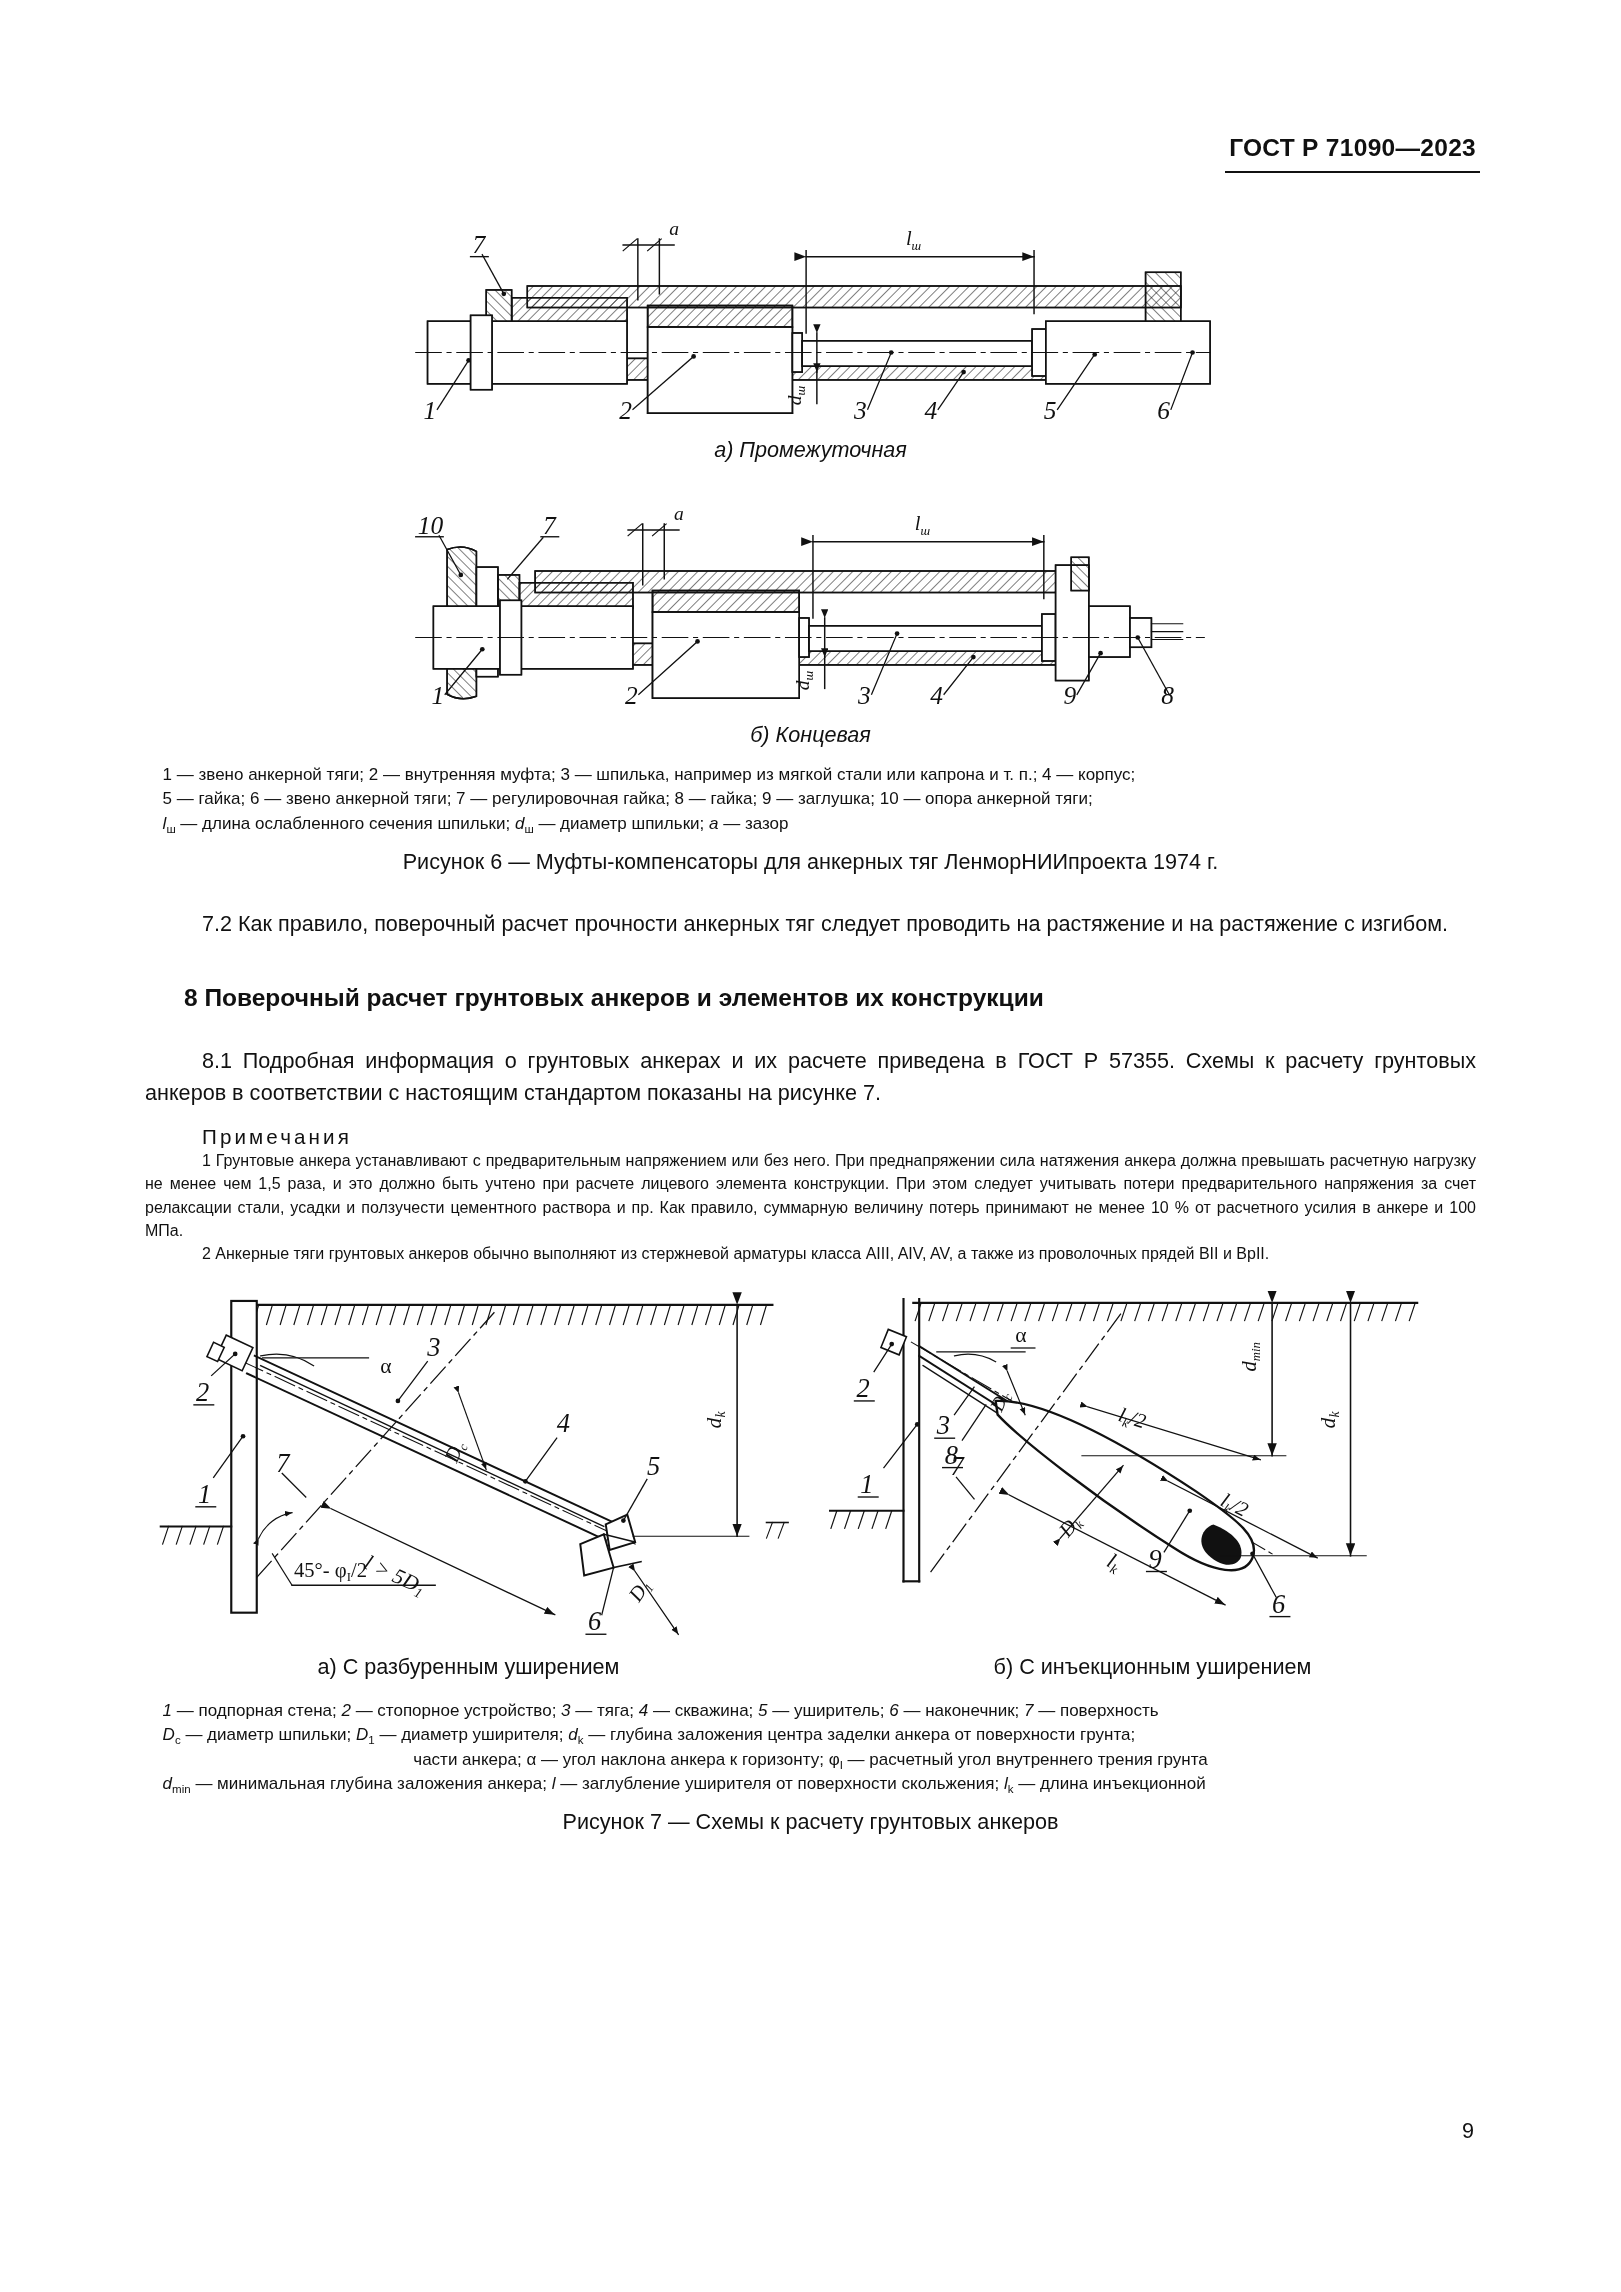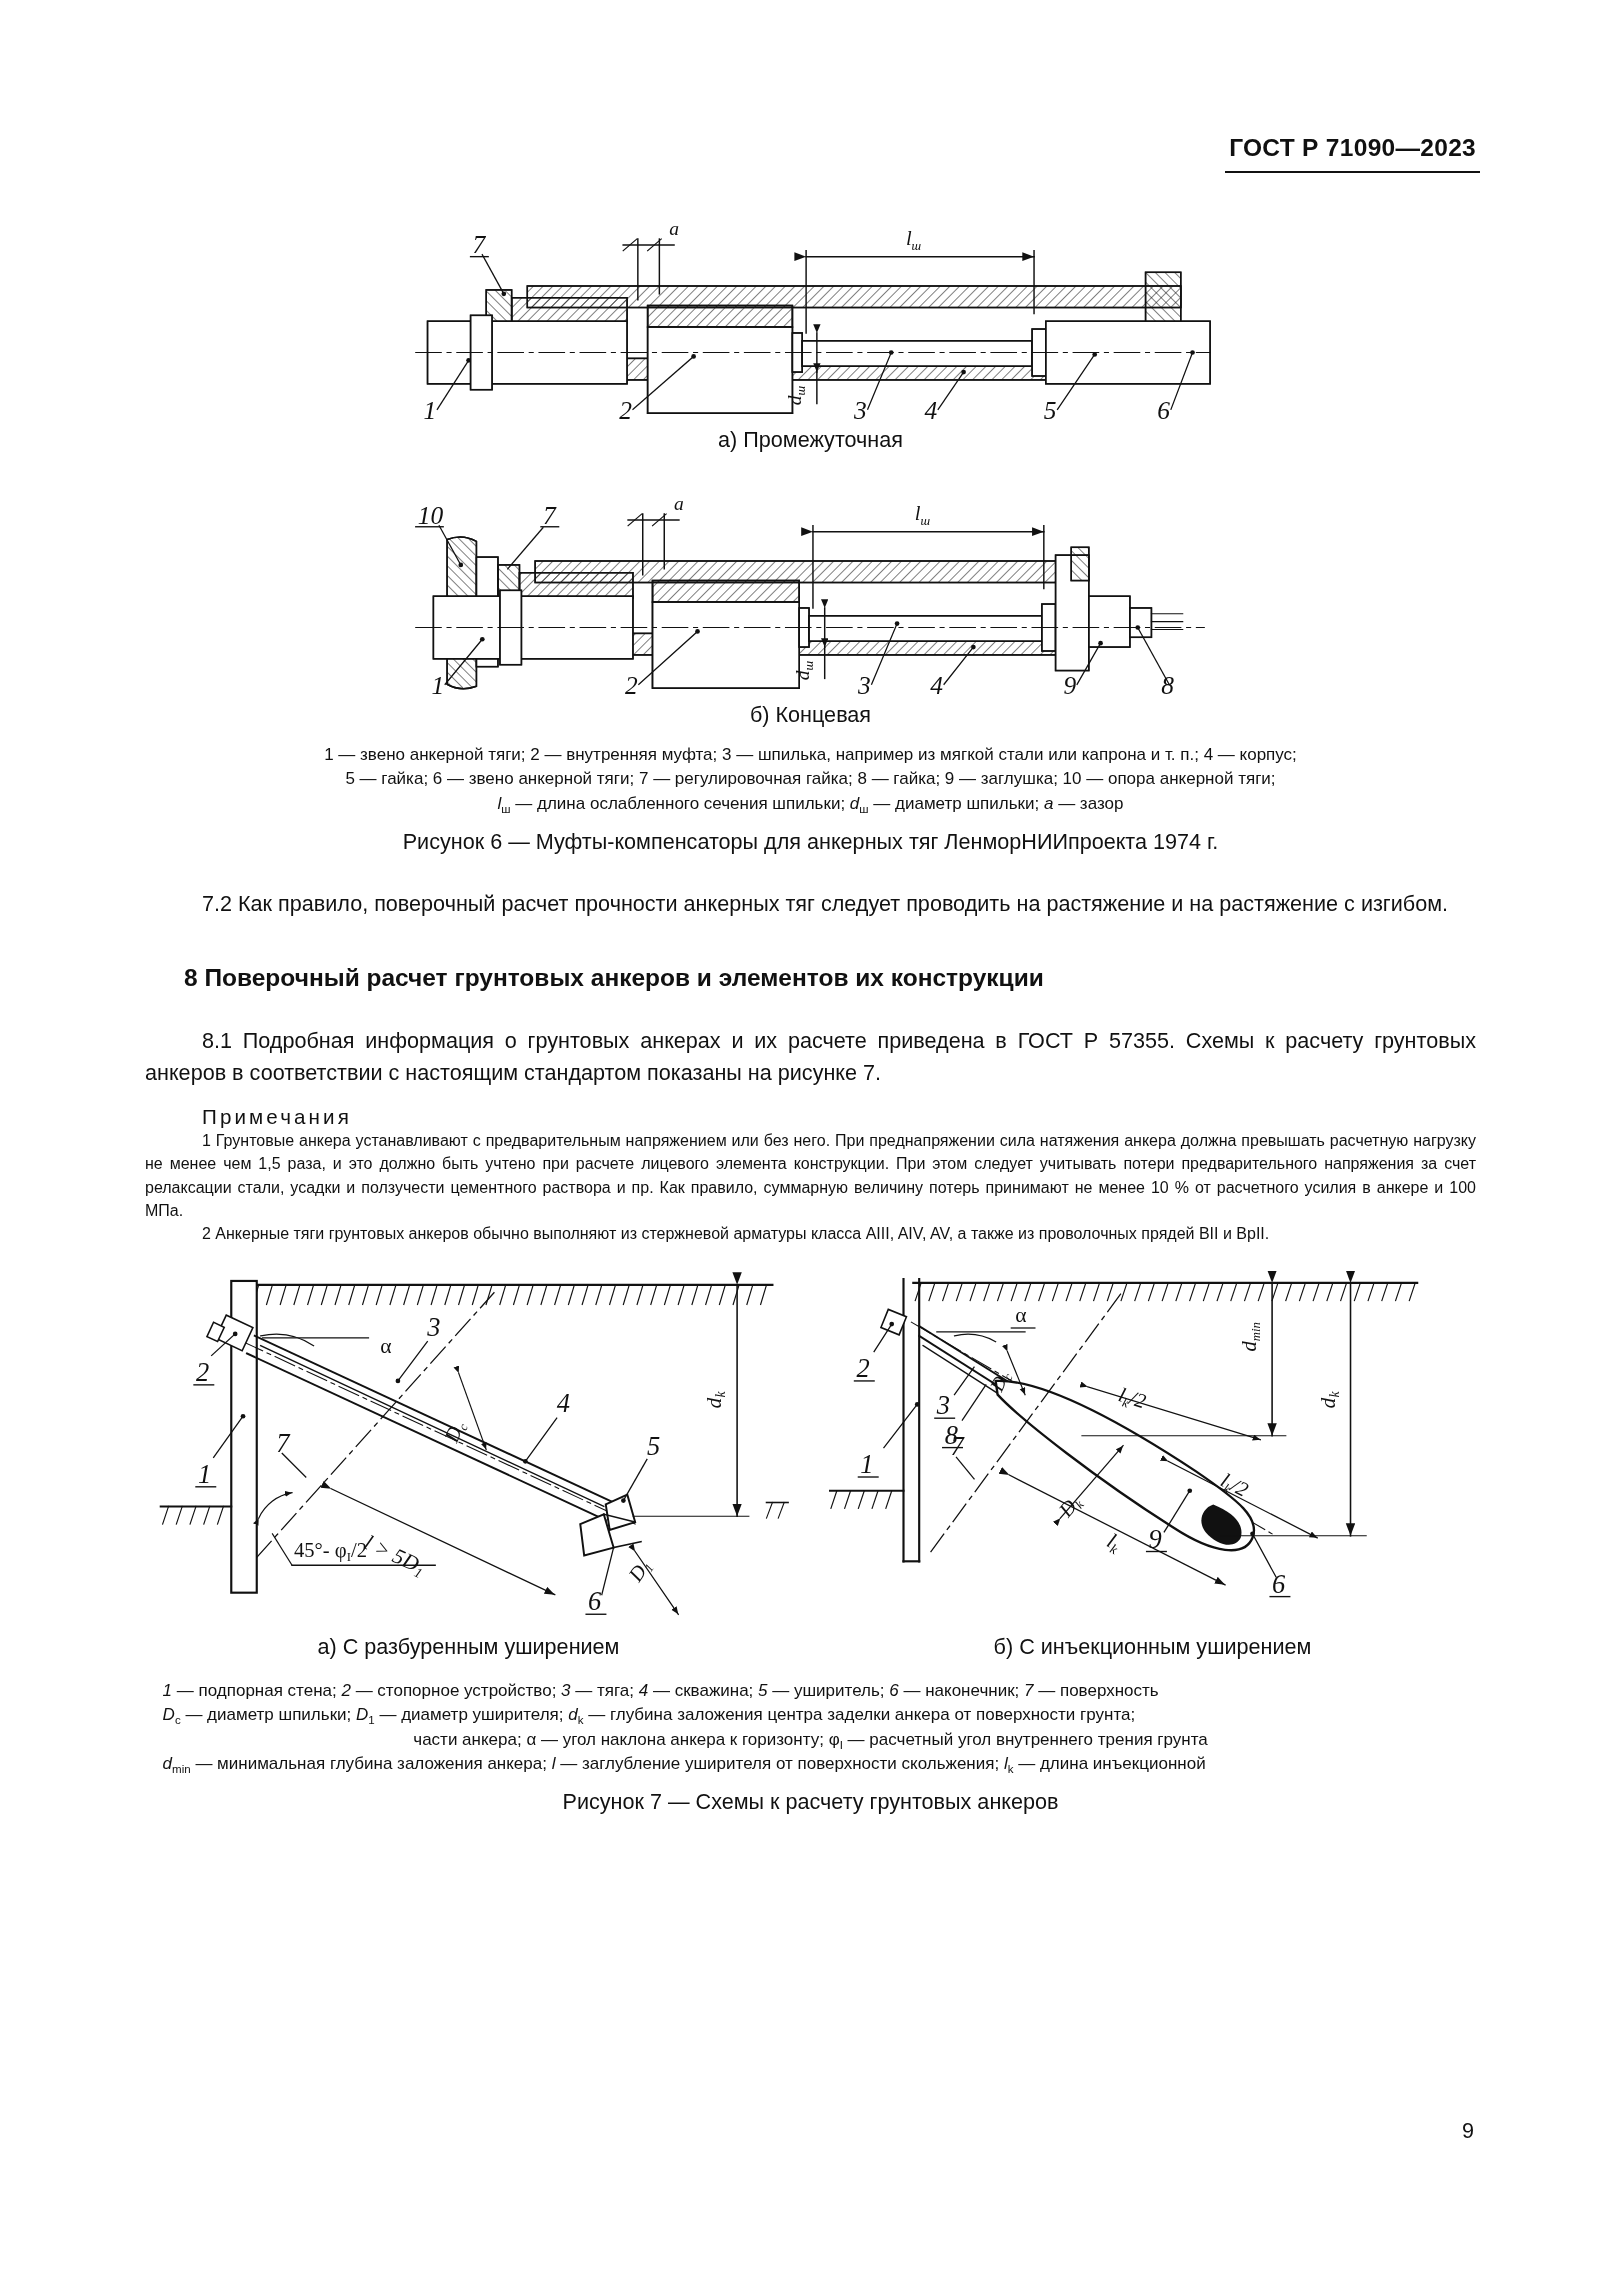--- a/index.html
+++ b/index.html
@@ -27,24 +27,24 @@
   .content{
     position:absolute;
     left:145px; right:145px; top:196px;
   }
   
   .figure{ width:100%; }
   .fig-img{ display:block; margin:0 auto; }
   .subcap{
     text-align:center;
     font-size:21.6px;
-    margin-top:6px;
+    margin-top:16px;
+    font-style:italic;
   }
   .legend{
-    text-align:center;
     font-size:17px;
     line-height:1.42;
     margin:15.7px 17.6px 0 17.6px;
   }
   .legend i{ font-style:italic; }
   .figcap{
     text-align:center;
     font-size:21.6px;
     margin-top:13.7px;
   }

